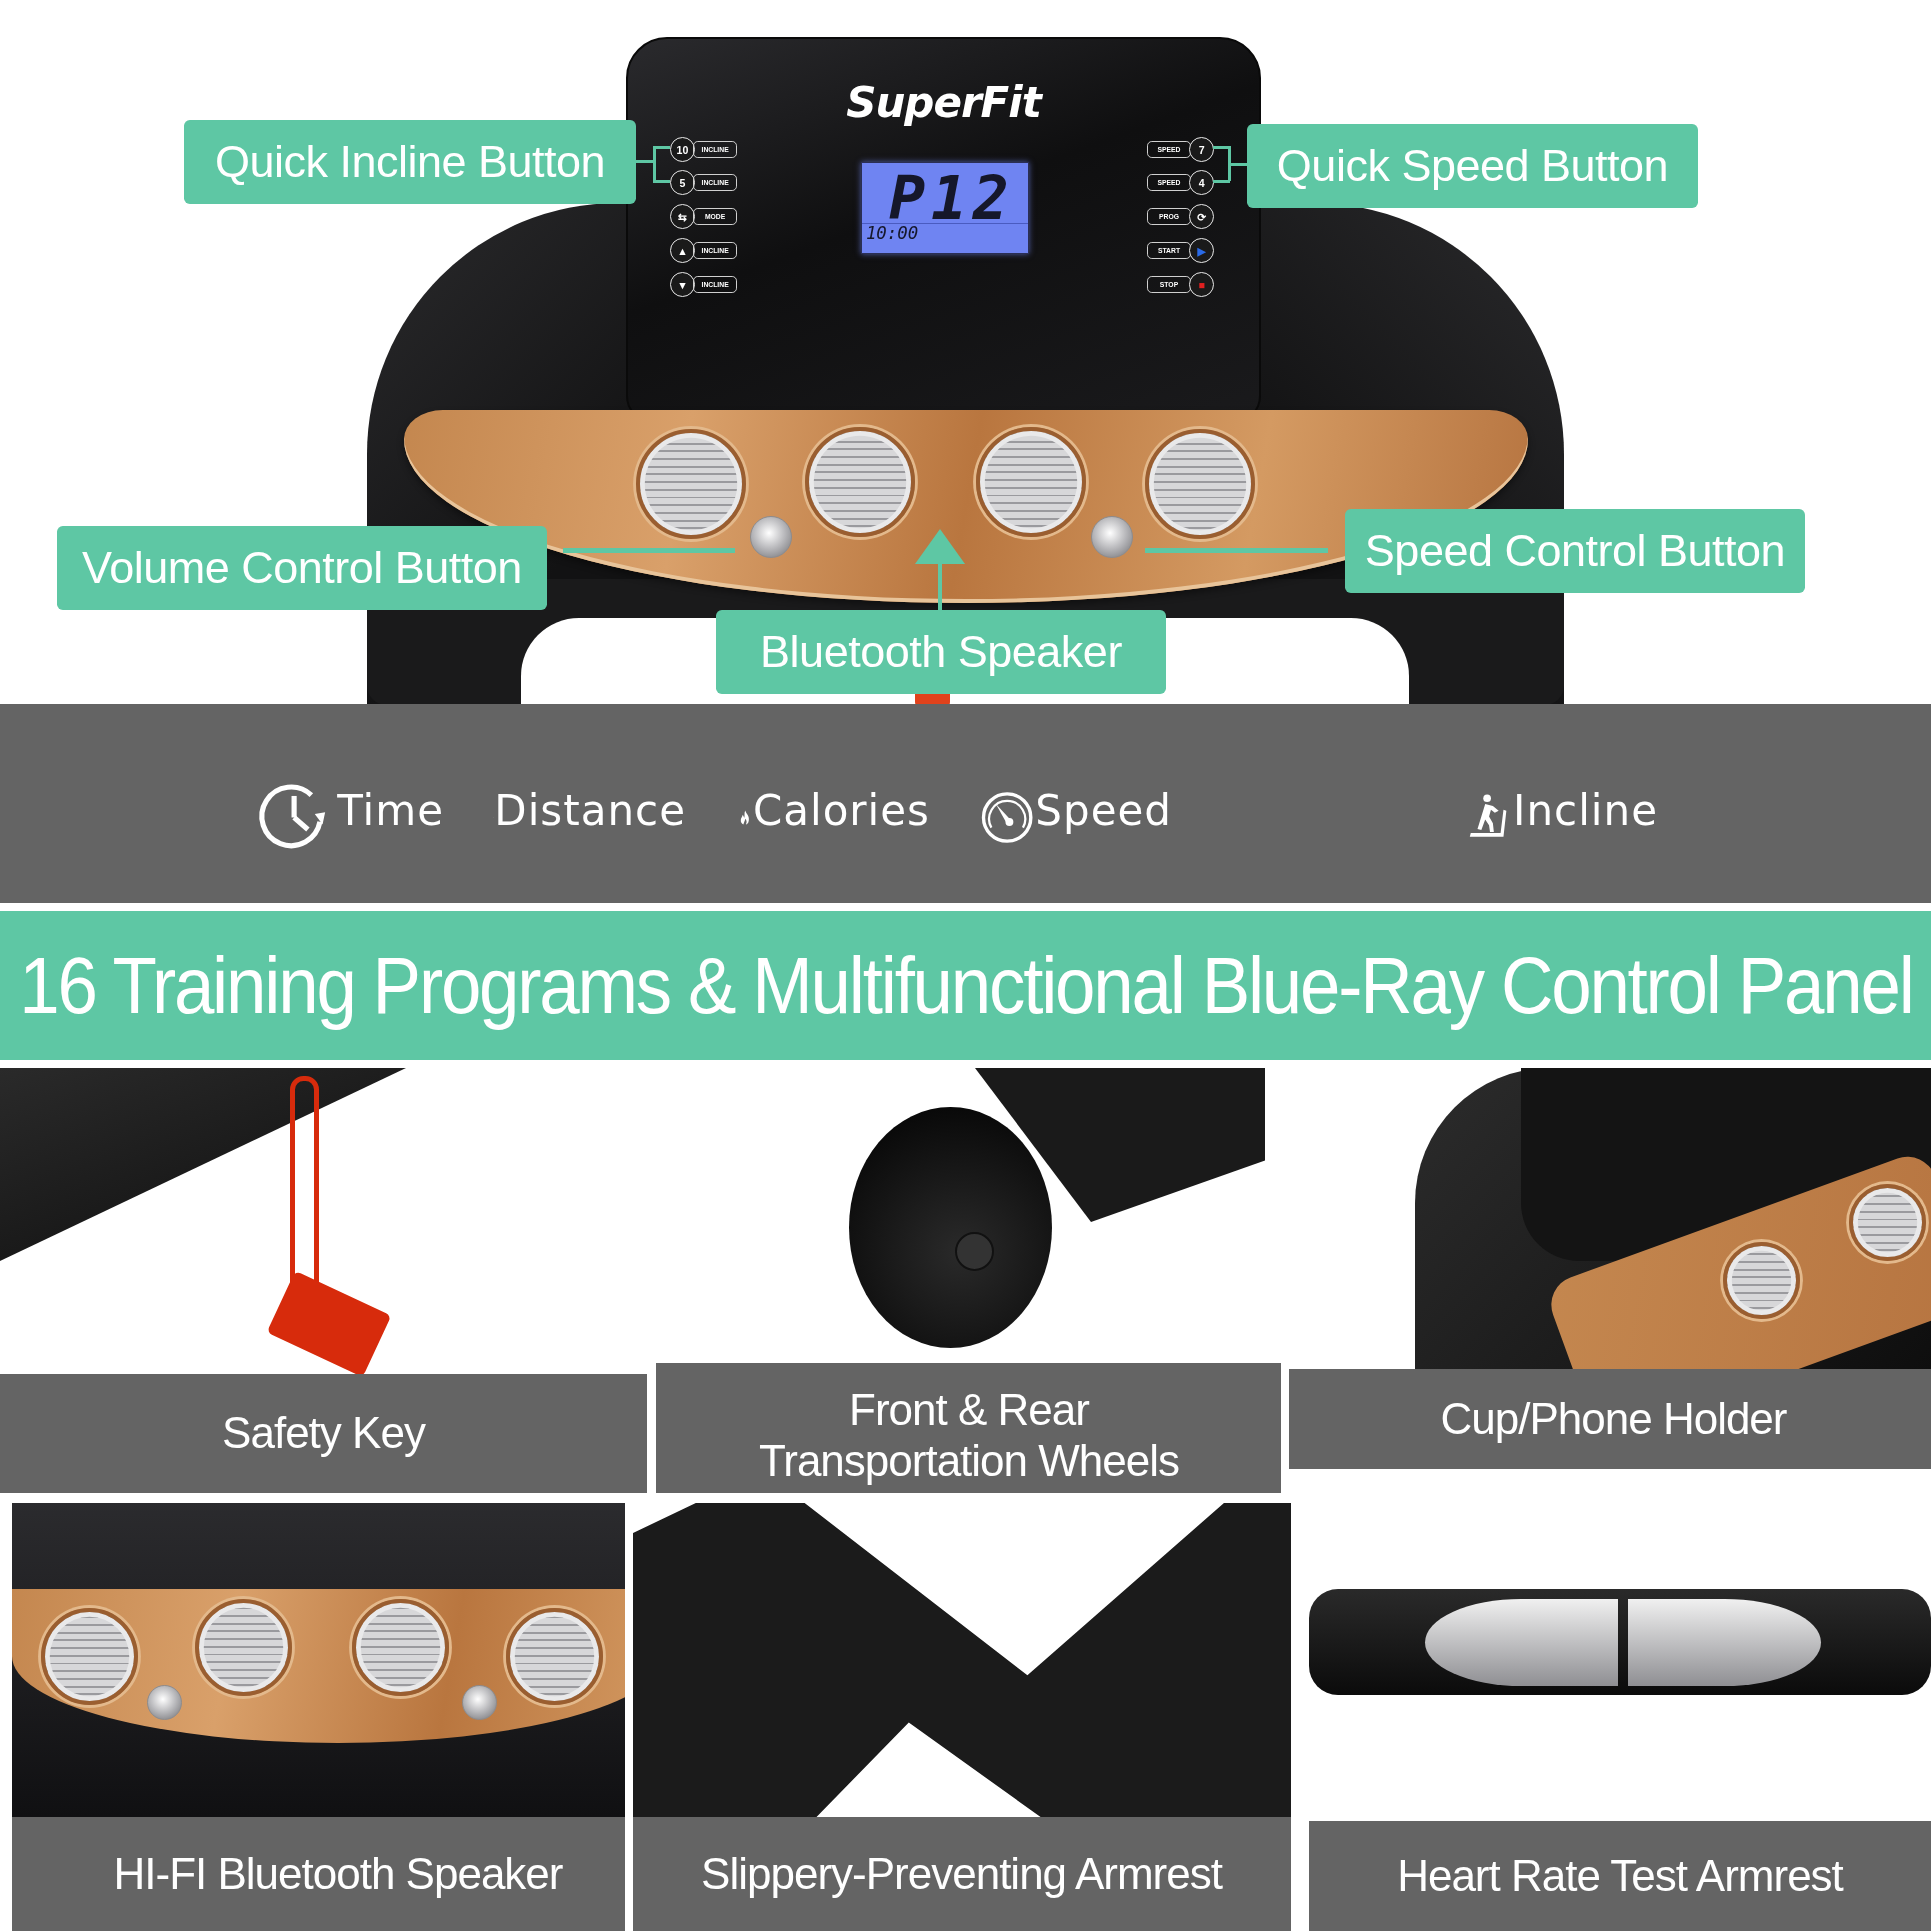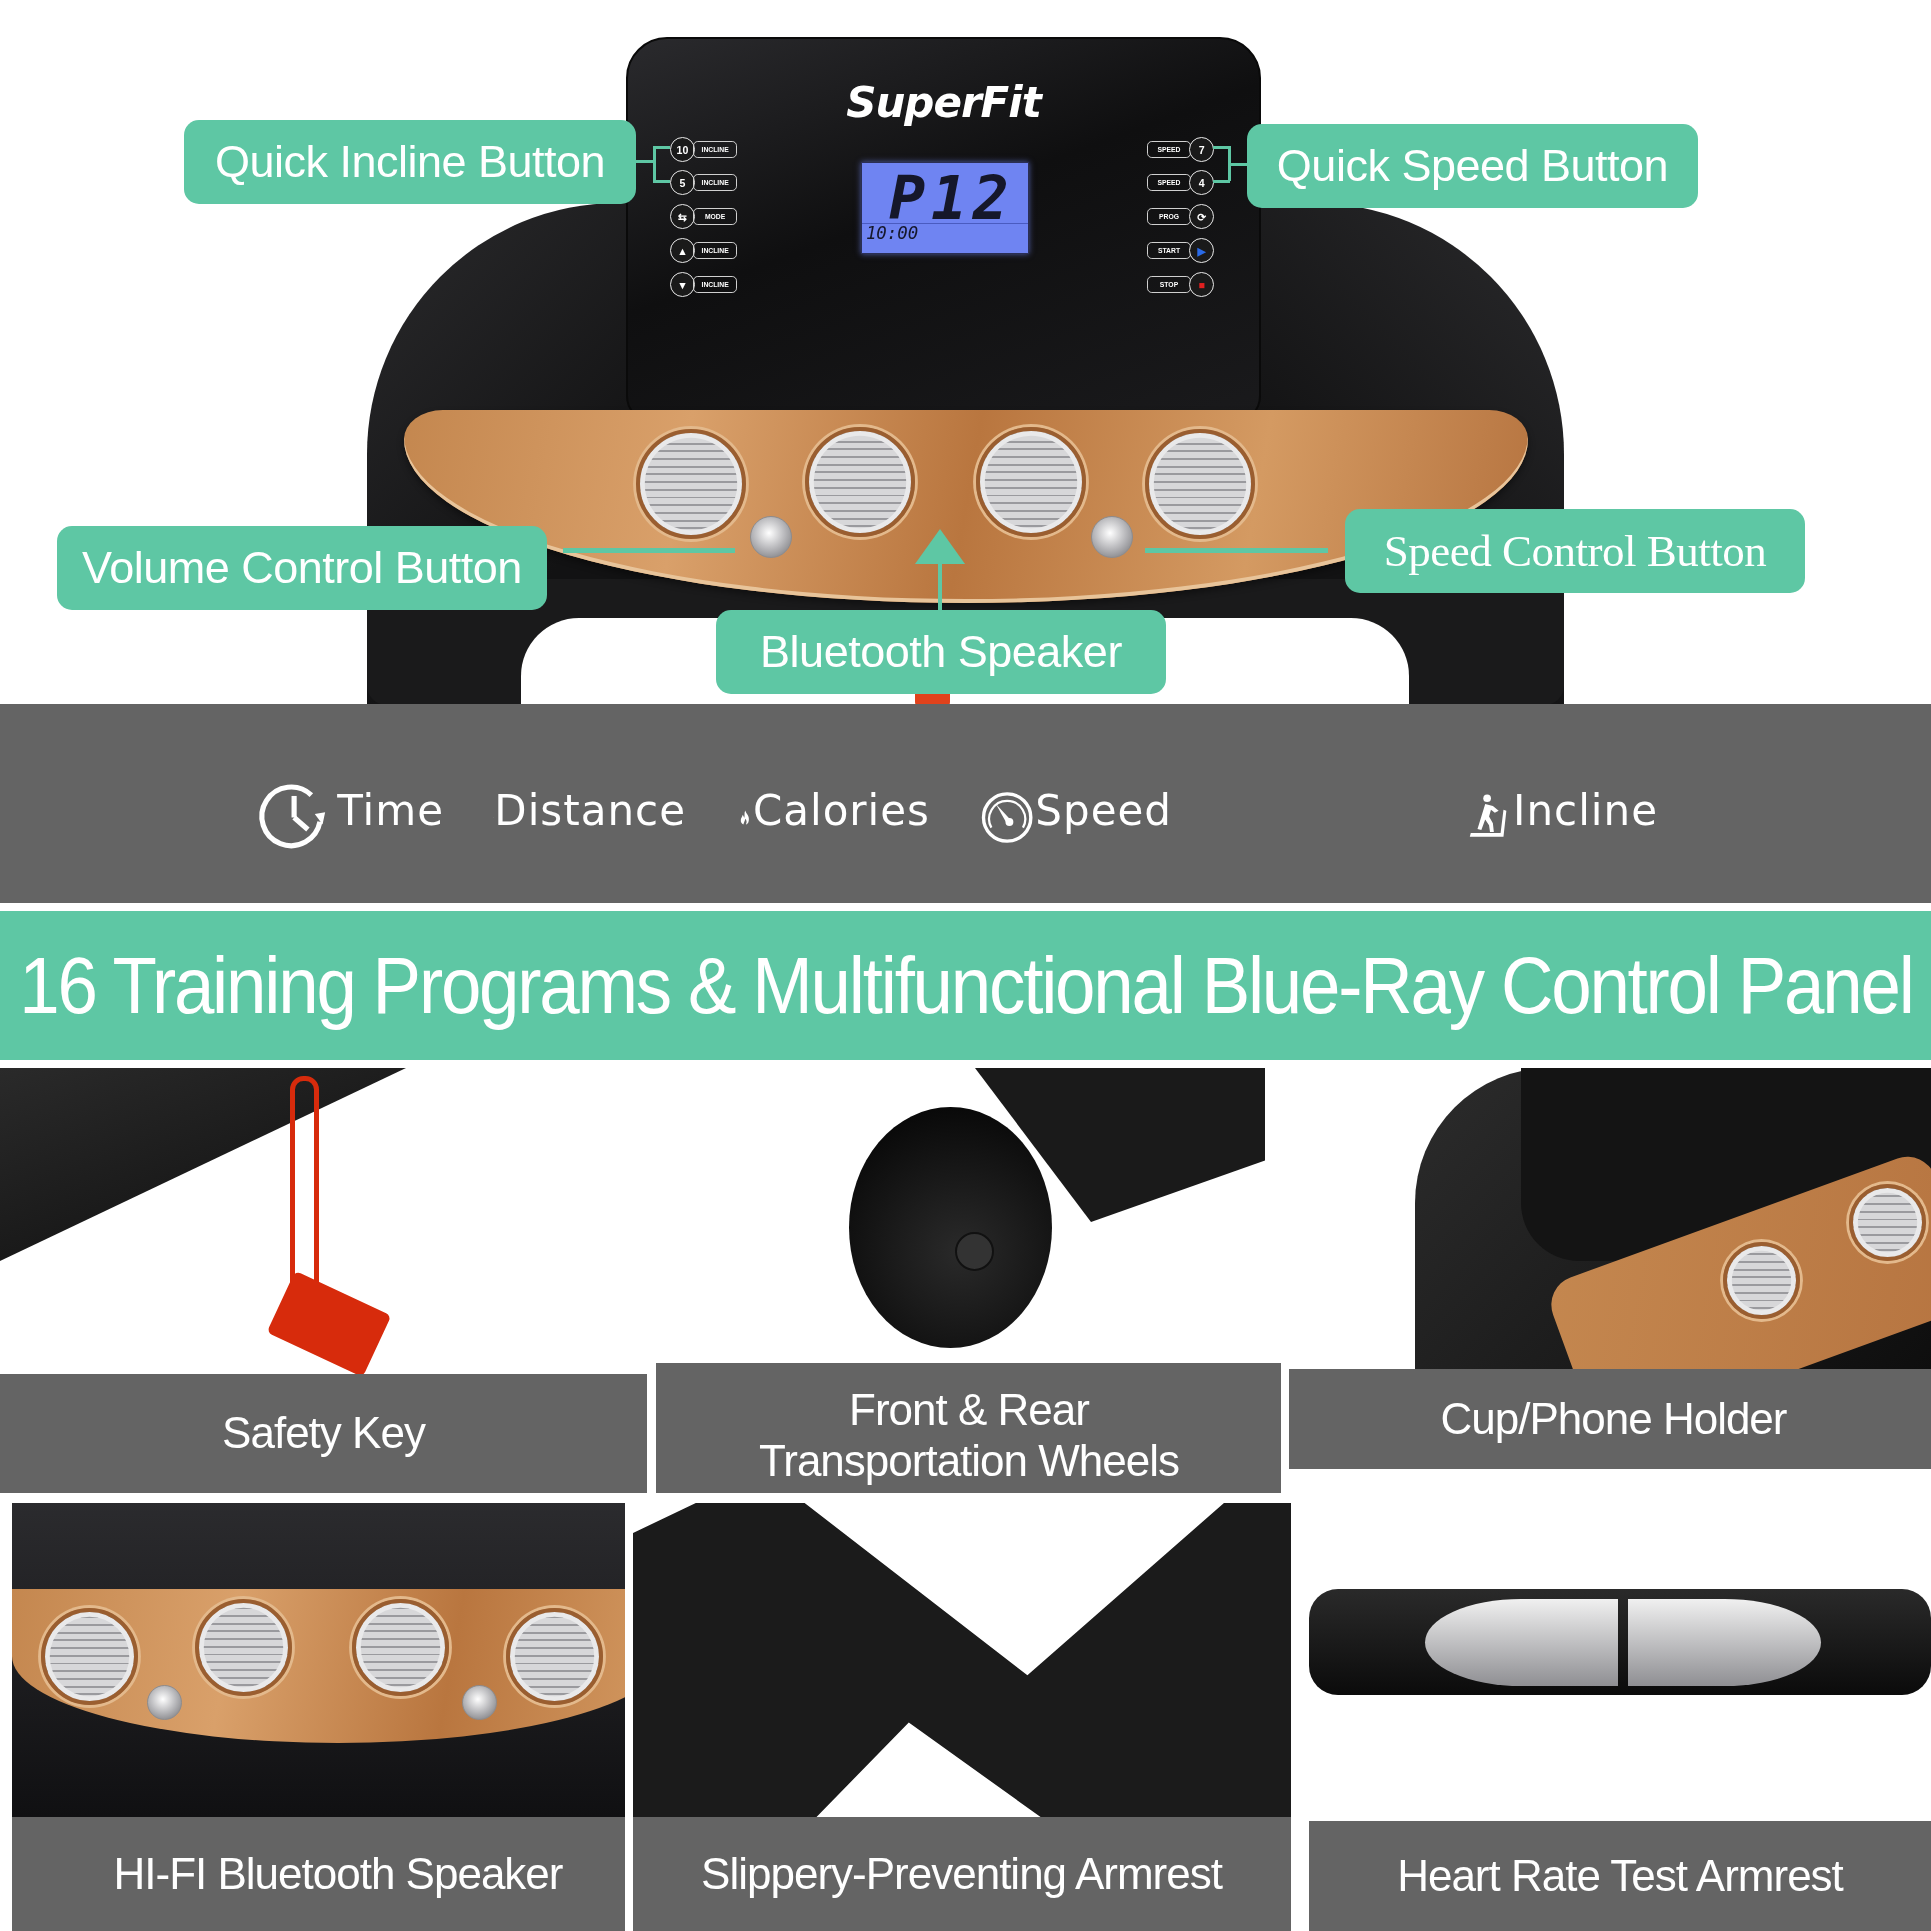--- a/index.html
+++ b/index.html
@@ -35,21 +35,21 @@
     left:404px; top:410px; width:1124px; height:193px;
     background: linear-gradient(100deg,#c4874f 0%,#d9a06a 25%,#b9763f 50%,#d49a62 75%,#b67440 100%);
     border-radius: 39px 39px 50% 50% / 29px 29px 164px 164px;
     box-shadow: inset 0 -3.9px 0 #e8c49a, 0 3.9px 7.7px rgba(0,0,0,0.4);
   }
   .spk { position:absolute; width:110px; height:110px; border-radius:50%; border:4.8px solid #9a5e30; background: repeating-linear-gradient(0deg,#d7d7d9 0px,#d7d7d9 5.8px,#9a9a9e 5.8px,#9a9a9e 7.7px); box-shadow: inset 0 0 0 4.8px #e9e9ea, 0 0 0 2.9px #e3b98c; }
   .knob { position:absolute; width:42px; height:42px; border-radius:50%; background:radial-gradient(circle at 45% 40%,#ffffff 0%,#bdbdc0 45%,#6e6e72 100%); border:1.9px solid #8c8c8f; }
 
   
   .callout { position:absolute; background:#5ec7a4; color:#ffffff; border-radius:5.8px; display:flex; align-items:center; justify-content:center; white-space:nowrap; letter-spacing:-0.5px; }
-  .callout.big { font-size:45px;border-radius:15px; }
+  .callout.big { font-size:45px; }
   .line { position:absolute; background:#5ec7a4; }
 
   
   .icon-strip { left:0; top:704px; width:1931px; height:199px; background:#646464; }
   .metric { position:absolute; top:0; width:193px; height:199px; display:flex; flex-direction:row; align-items:center; }
   .metric svg { margin-top:27px; width:93px; height:93px; }
   .metric .mlabel { margin-top:13.5px; color:#fff; font-size:42px; font-family:"DejaVu Sans", sans-serif; letter-spacing:1px; }
 
   
   .banner { left:0; top:911px; width:1931px; height:149px; background:#5ec7a4; display:flex; align-items:center; justify-content:center; }
@@ -150,21 +150,21 @@
 <div class="line" style="left:1230px;top:163px;width:17.4px;height:2.9px;"></div>
 <div class="line" style="left:1228px;top:146px;width:2.9px;height:35px;"></div>
 <div class="line" style="left:1213px;top:146px;width:17.4px;height:2.9px;"></div>
 <div class="line" style="left:1213px;top:180px;width:17.4px;height:2.9px;"></div>
 
 <div class="callout big" style="left:57px;top:526px;width:490px;height:84px;">
   <span>Volume Control Button</span>
 </div>
 <div class="line" style="left:563px;top:548px;width:172px;height:4.8px;"></div>
 
-<div class="callout big" style="left:1345px;top:509px;width:460px;height:84px;font-family:Liberation Serif, serif;">
+<div class="callout big" style="left:1345px;top:509px;width:460px;height:84px;">
   <span>Speed Control Button</span>
 </div>
 <div class="line" style="left:1145px;top:548px;width:183px;height:4.8px;"></div>
 
 <div class="callout big" style="left:716px;top:610px;width:450px;height:84px;">
   <span>Bluetooth Speaker</span>
 </div>
 <div class="line" style="left:938px;top:560px;width:3.9px;height:50px;"></div>
 <div class="abs" style="left:915px;top:529px;width:0;height:0;border-left:25px solid transparent;border-right:25px solid transparent;border-bottom:35px solid #5ec7a4;"></div>
 

